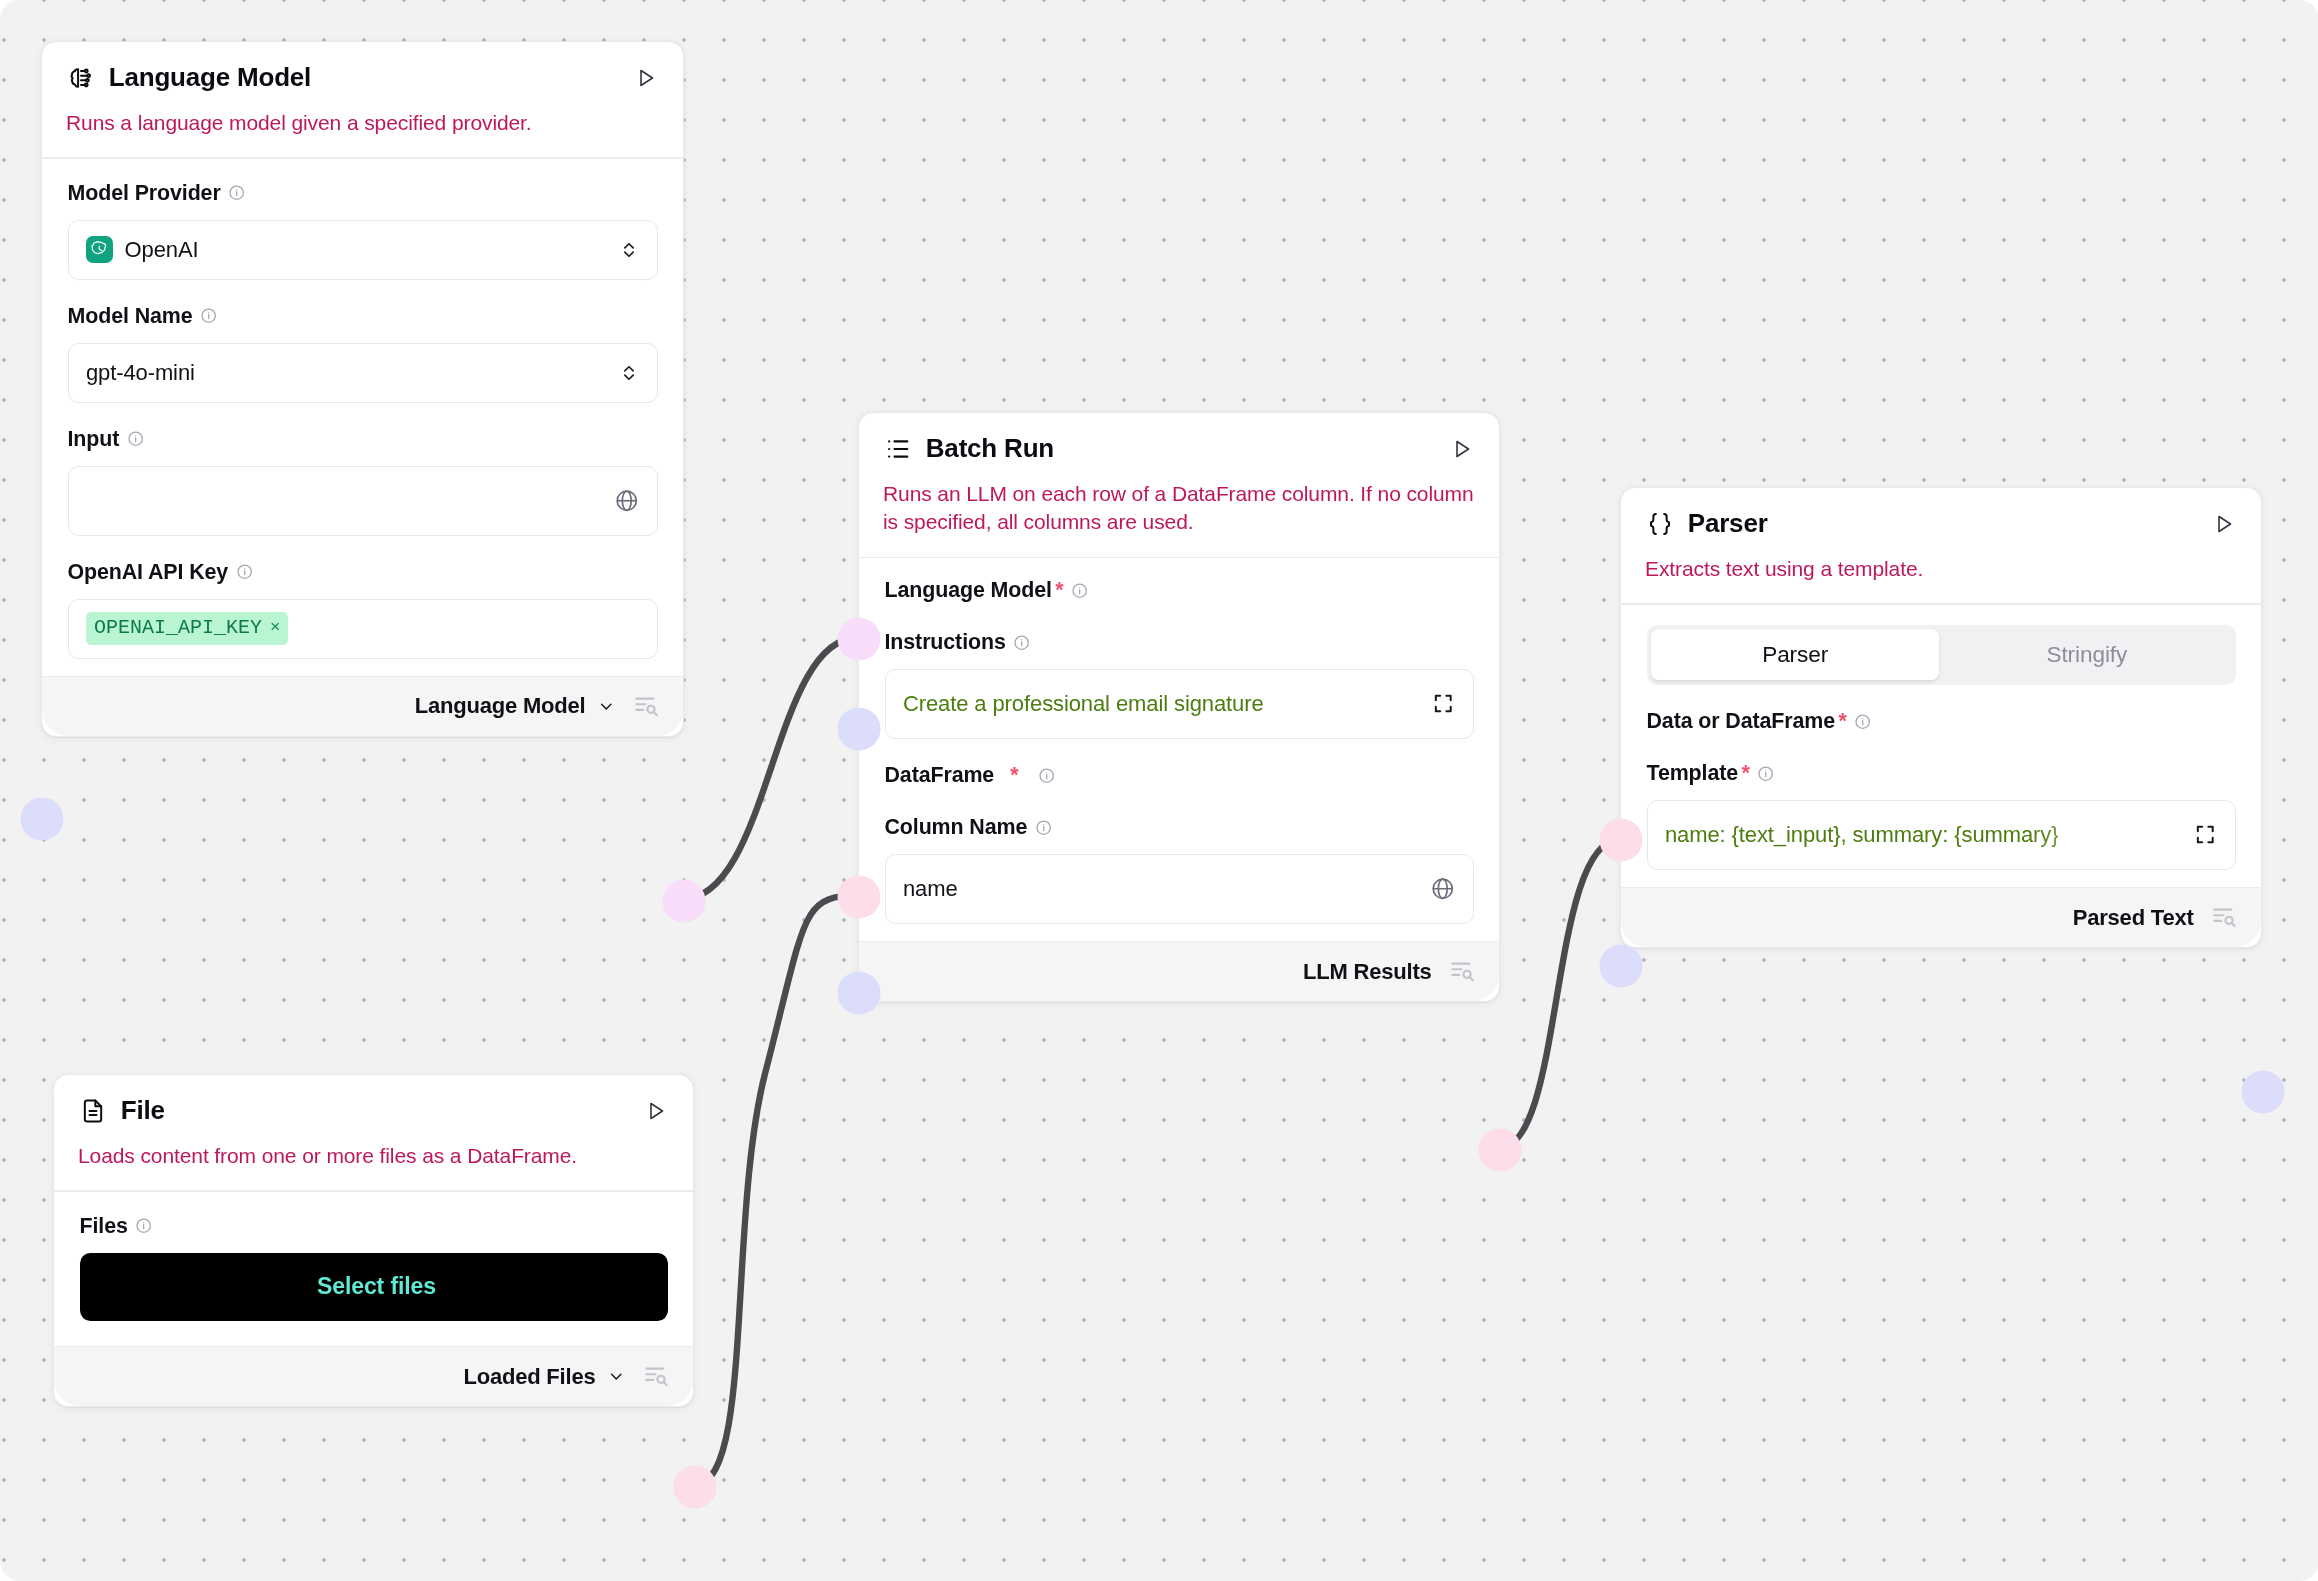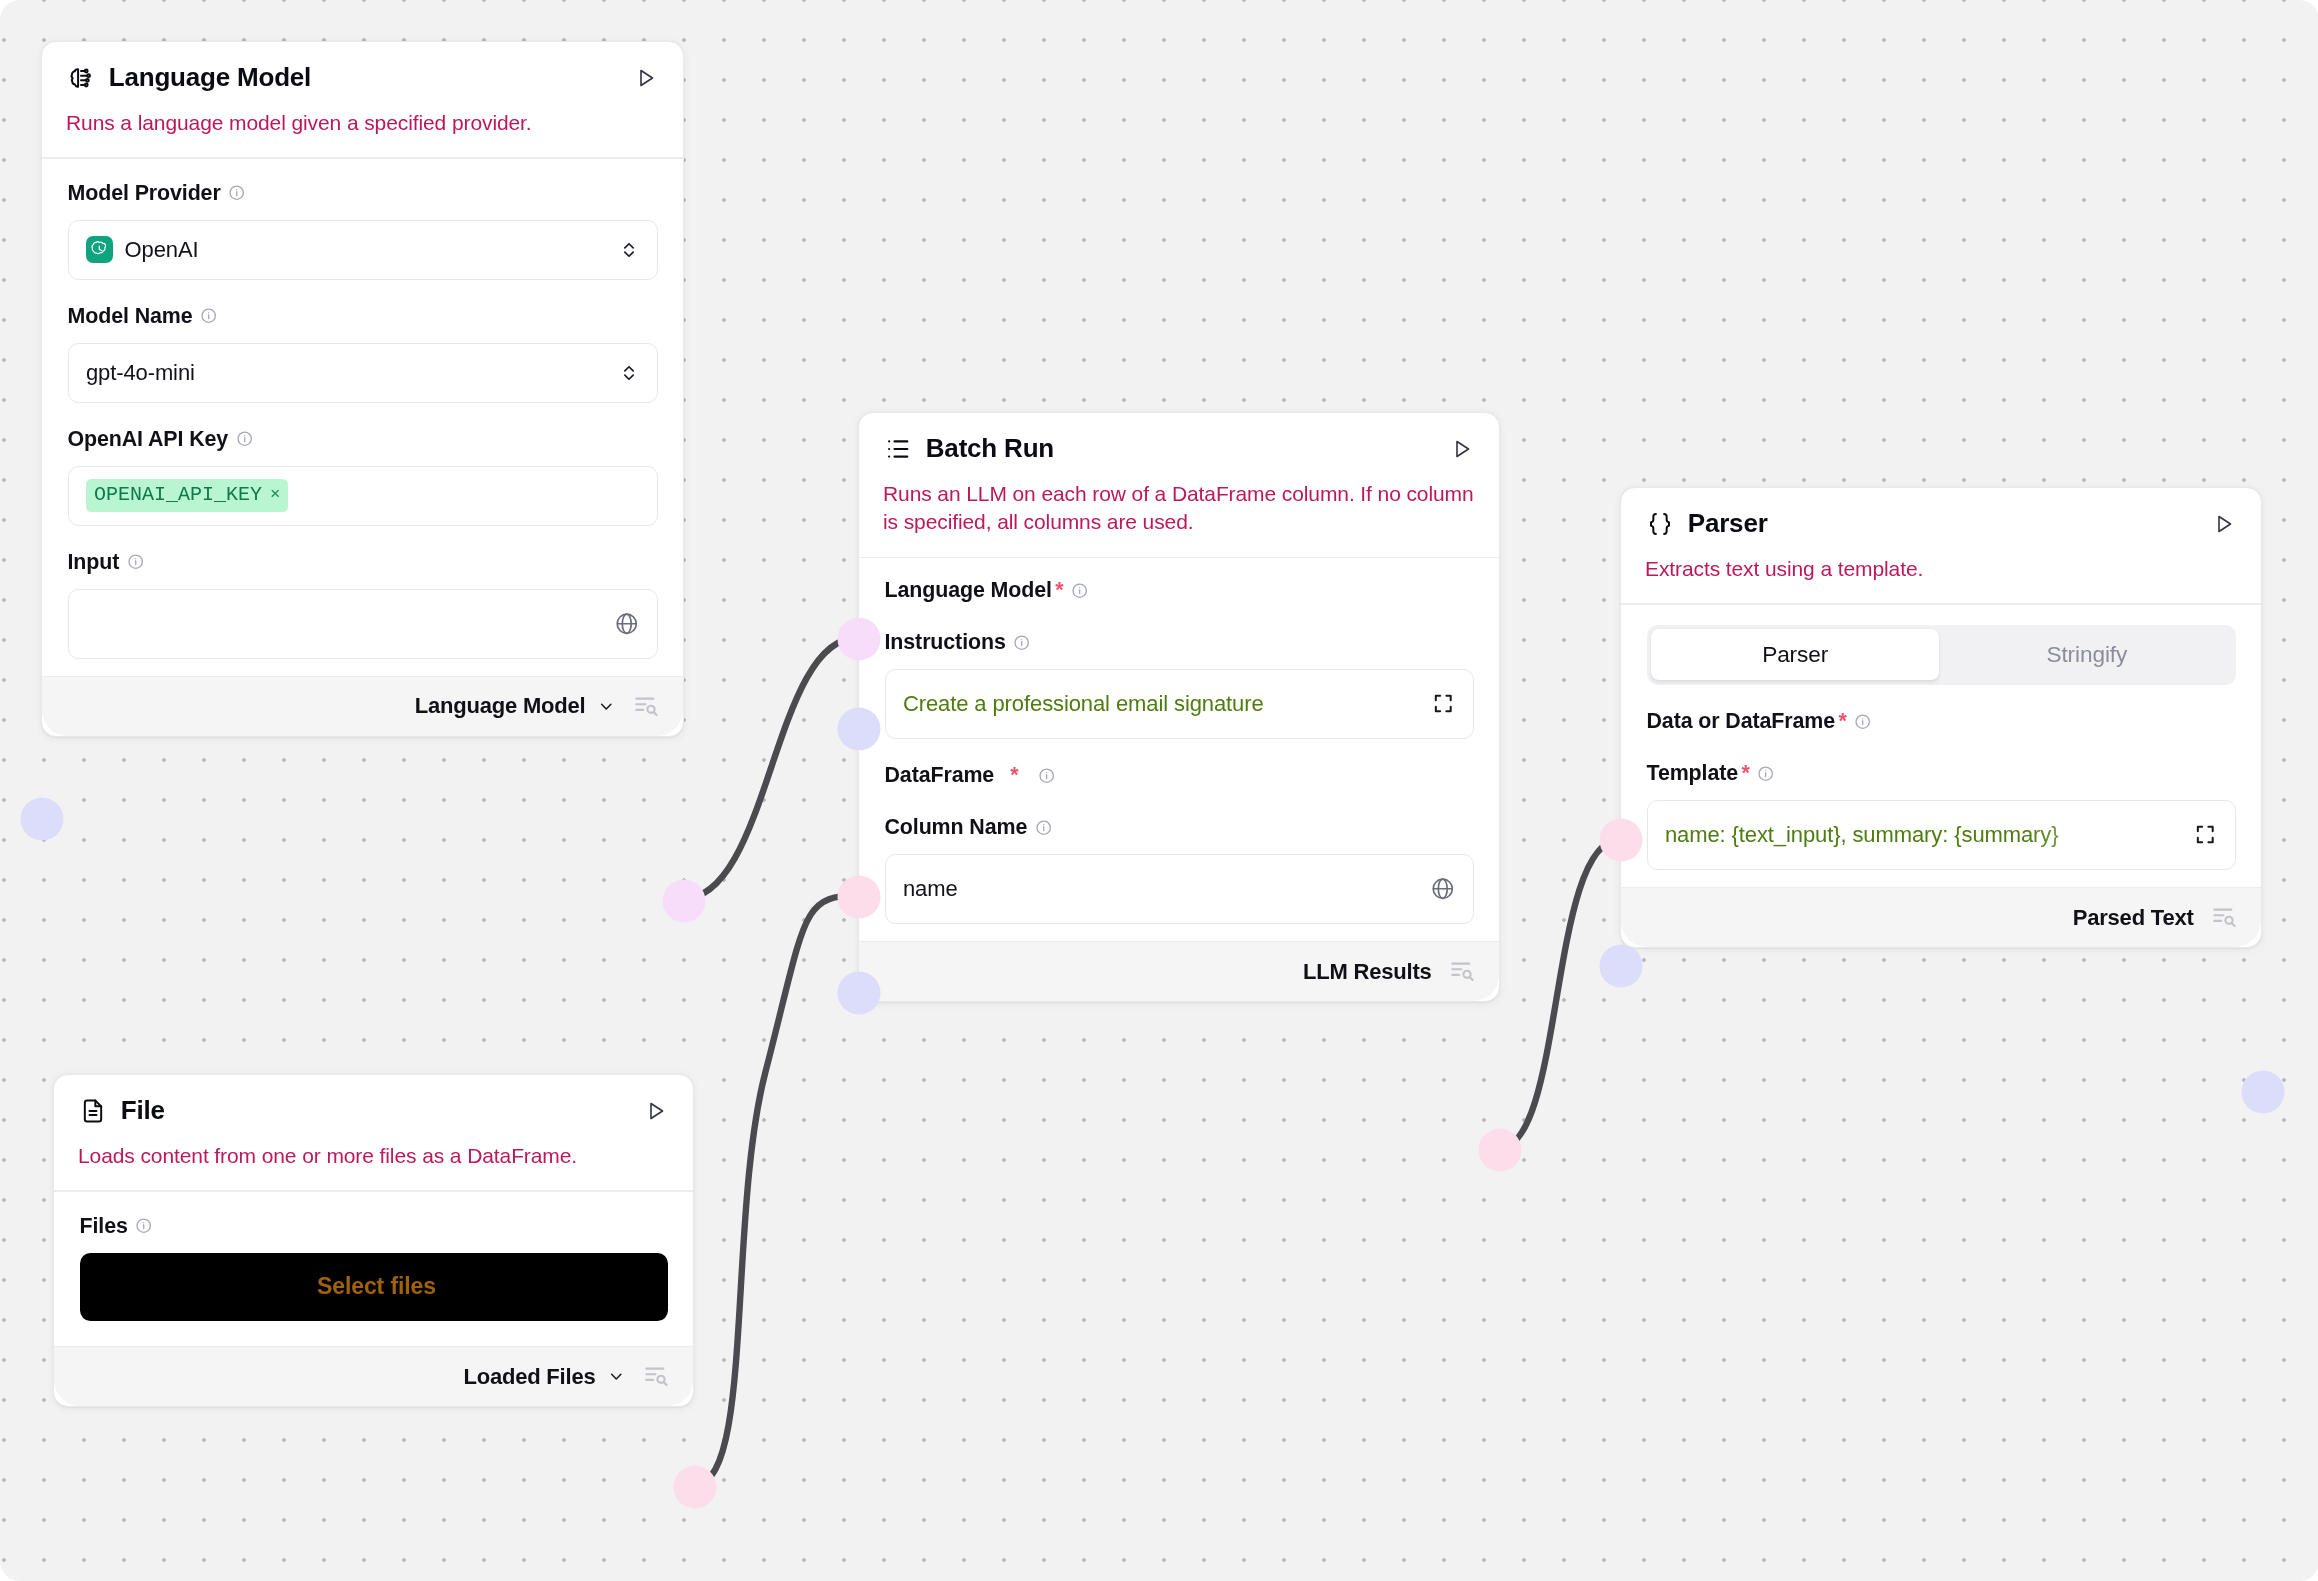--- a/index.html
+++ b/index.html
@@ -87,21 +87,21 @@
 
   
   .fade-ph {
     position: relative; flex: 1 1 auto; overflow: hidden; white-space: nowrap;
     font-size: 22px; color: #4d7c0f; letter-spacing: -0.1px;
     -webkit-mask-image: linear-gradient(to right, #000 70%, rgba(0,0,0,0) 99%);
     mask-image: linear-gradient(to right, #000 70%, rgba(0,0,0,0) 99%);
   }
 
   .btn-dark {
-    height: 68px; border-radius: 10.4px; background: #000; color: #a16207;
+    height: 68px; border-radius: 10.4px; background: #000; color: #5eead4;
     display: flex; align-items: center; justify-content: center;
     font-size: 23px; font-weight: 700; letter-spacing: -0.1px; padding-left: 6px;
   }
 
   .seg {
     display: flex; background: #f1f1f3; border-radius: 10.4px; padding: 4.6px; gap: 3.5px;
   }
   .seg-item {
     flex: 1 1 0; height: 51px; border-radius: 8px;
     display: flex; align-items: center; justify-content: center;
@@ -223,58 +223,58 @@
             <svg viewBox="0 0 24 24" fill="none" stroke="#1b1c24" stroke-width="2" stroke-linecap="round" stroke-linejoin="round">
                 <path d="M7 9.5 12 4.5l5 5"></path>
                 <path d="M17 14.5 12 19.5l-5-5"></path>
               </svg>
           </span>
         </div>
       </div>
 
       <div class="field">
         <div class="flabel">
-          <span>OpenAI API Key</span>
-          <span class="info-icon">
-            <svg viewBox="0 0 24 24" fill="none" stroke="#a6a8b4" stroke-width="1.8">
-                <circle cx="12" cy="12" r="9.2"></circle>
-                <path d="M12 10.6v5.4" stroke-linecap="round"></path>
-                <circle cx="12" cy="7.8" r="0.9" fill="#a6a8b4" stroke="none"></circle>
-              </svg>
-          </span>
-        </div>
-        <div class="control">
-          <span class="token-wrap">
-            <span class="token">
-              <span>OPENAI_API_KEY</span>
-              <span class="x">×</span>
-            </span>
-          </span>
-        </div>
-      </div>
-
-      <div class="field">
-        <div class="flabel">
           <span>Input</span>
           <span class="info-icon">
             <svg viewBox="0 0 24 24" fill="none" stroke="#a6a8b4" stroke-width="1.8">
                 <circle cx="12" cy="12" r="9.2"></circle>
                 <path d="M12 10.6v5.4" stroke-linecap="round"></path>
                 <circle cx="12" cy="7.8" r="0.9" fill="#a6a8b4" stroke="none"></circle>
               </svg>
           </span>
         </div>
         <div class="control tall">
           <span class="ctl-text ph"></span>
           <span class="globe">
             <svg viewBox="0 0 24 24" fill="none" stroke="#6b6d7c" stroke-width="1.6">
                 <circle cx="12" cy="12" r="9"></circle>
                 <path d="M3 12h18"></path>
                 <ellipse cx="12" cy="12" rx="4.2" ry="9"></ellipse>
               </svg>
+          </span>
+        </div>
+      </div>
+
+      <div class="field">
+        <div class="flabel">
+          <span>OpenAI API Key</span>
+          <span class="info-icon">
+            <svg viewBox="0 0 24 24" fill="none" stroke="#a6a8b4" stroke-width="1.8">
+                <circle cx="12" cy="12" r="9.2"></circle>
+                <path d="M12 10.6v5.4" stroke-linecap="round"></path>
+                <circle cx="12" cy="7.8" r="0.9" fill="#a6a8b4" stroke="none"></circle>
+              </svg>
+          </span>
+        </div>
+        <div class="control">
+          <span class="token-wrap">
+            <span class="token">
+              <span>OPENAI_API_KEY</span>
+              <span class="x">×</span>
+            </span>
           </span>
         </div>
       </div>
     </div>
 
     <div class="node-foot">
       <span class="foot-label">Language Model</span>
       <span class="chev-dn">
         <svg viewBox="0 0 24 24" fill="none" stroke="#1b1c24" stroke-width="2" stroke-linecap="round" stroke-linejoin="round">
             <path d="M6 9.5 12 15.5l6-6"></path>

